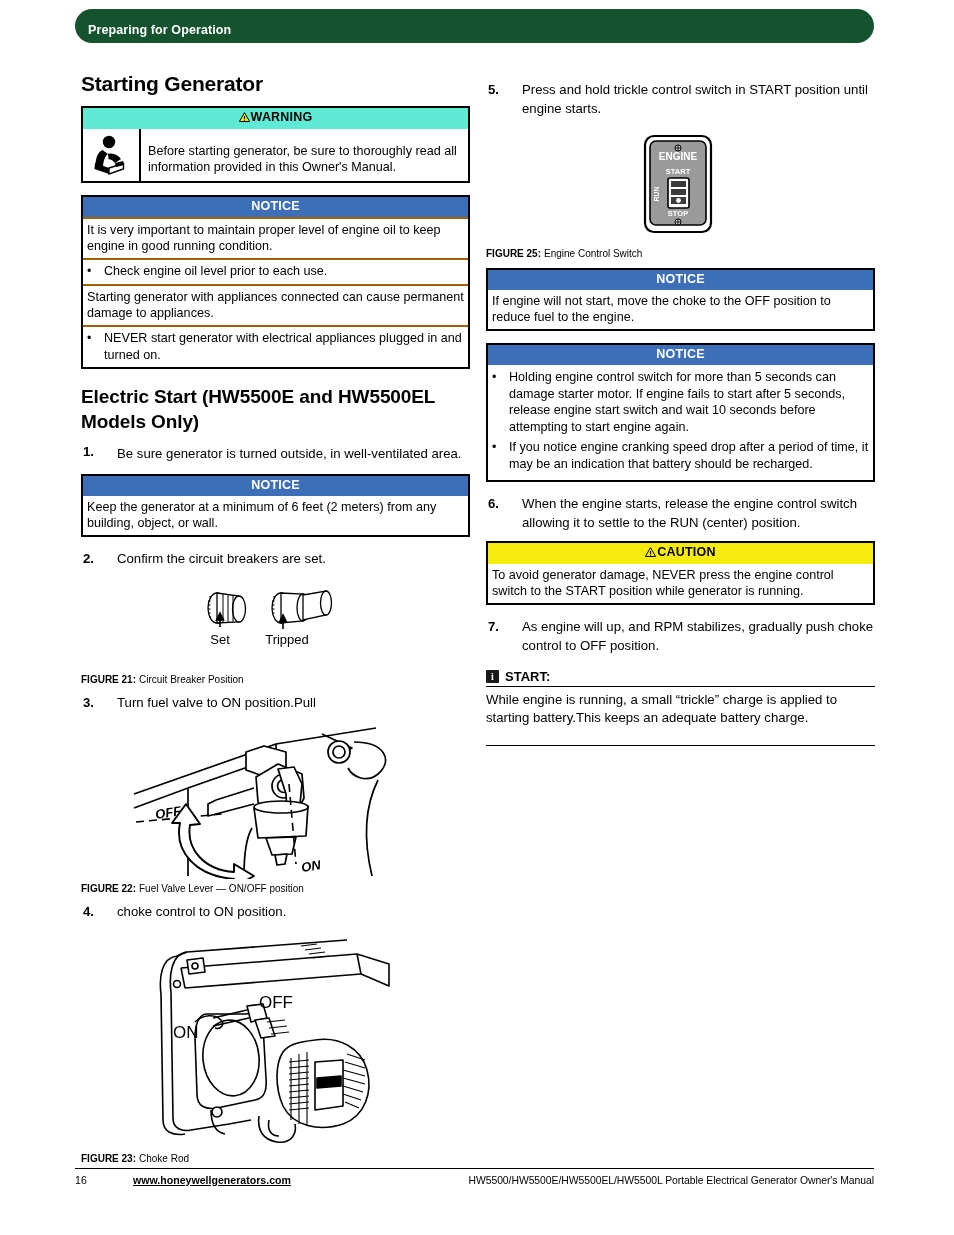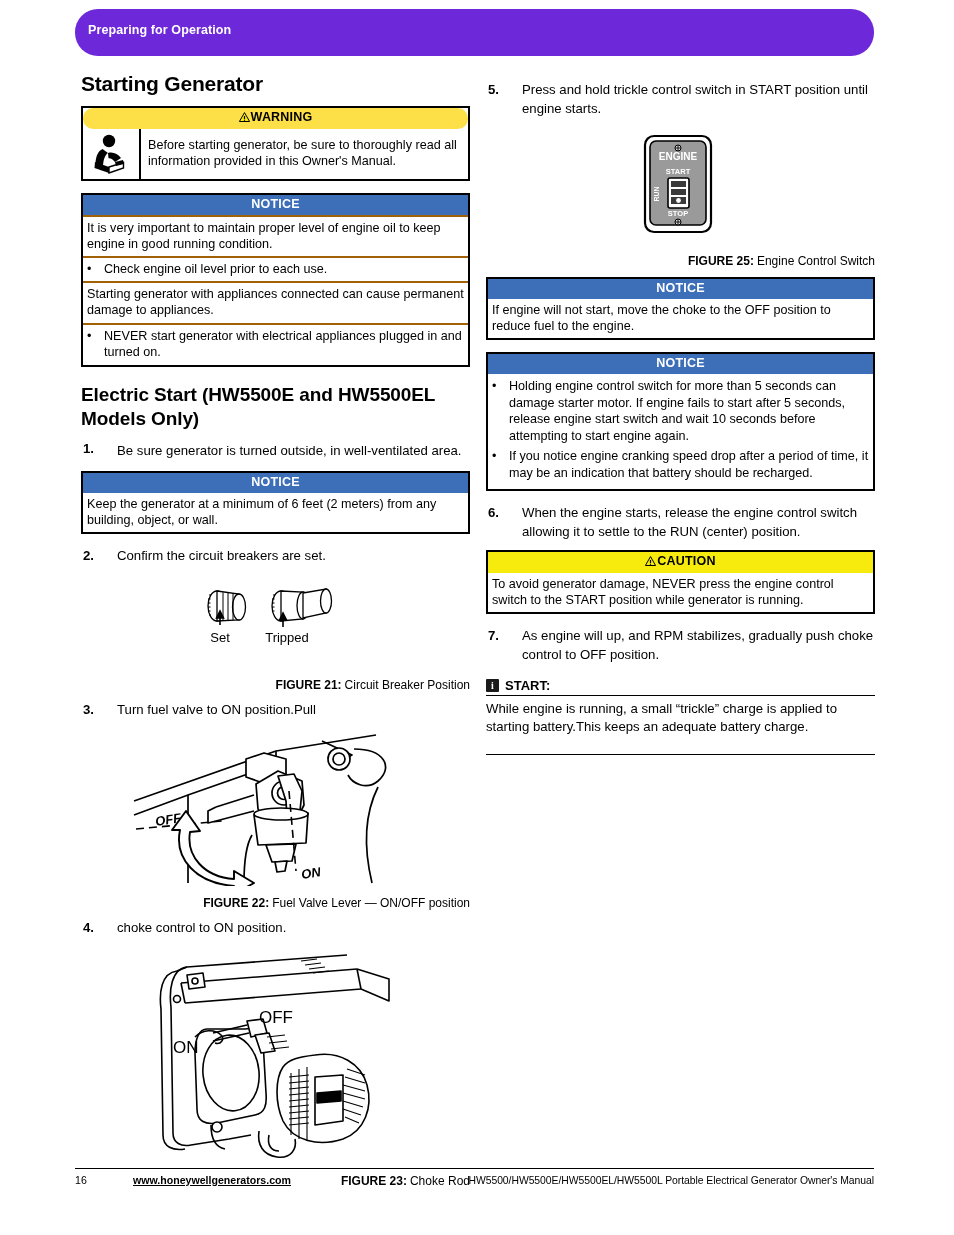--- a/index.html
+++ b/index.html
@@ -18,22 +18,22 @@
     position: relative;
     width: 954px;
     height: 1235px;
     overflow: hidden;
   }
 
   
   .header-bar {
     position: absolute;
     left: 75px; top: 9px;
-    width: 799px; height: 47px;
-    background: #6d28d9;
+    width: 799px; height: 34px;
+    background: #14532d;
     border-radius: 23px;
   }
   .header-bar .header-title {
     position: absolute;
     left: 13px; top: 14px;
     color: #ffffff;
     font-size: 12.5px;
     font-weight: bold;
     letter-spacing: .1px;
   }
@@ -88,21 +88,21 @@
   }
   .alert-head {
     text-align: center;
     font-size: 12.5px;
     font-weight: bold;
     padding: 3px 0 3px 0;
     line-height: 1.1;
     letter-spacing: .2px;
   }
   .alert-head.notice  { background: #3d6fb8; color:#fff; }
-  .alert-head.warning { background: #fde047; color:#000;border-radius:10px; }
+  .alert-head.warning { background: #5eead4; color:#000; }
   .alert-head.caution { background: #f6eb0d; color:#000; }
   .alert-head .tri {
     display: inline-block;
     vertical-align: -1px;
     margin-right: 1px;
   }
   .alert-body {
     padding: 3px 4px 4px 4px;
     font-size: 12.6px;
     line-height: 1.28;
@@ -132,34 +132,33 @@
     width: 56px;
     flex: 0 0 56px;
     border-right: 2px solid #000;
     display: flex;
     align-items: center;
     justify-content: center;
     padding: 3px 0;
   }
   .warn-text-cell {
     flex: 1;
-    padding: 8px 5px 6px 7px;
+    padding: 14px 5px 6px 7px;
     font-size: 12.6px;
     line-height: 1.3;
   }
 
   
   .figure {
     margin: 12px 0 6px 0;
     text-align: center;
   }
   .figcaption {
-    font-size: 12px;
-    text-align: right;
-    margin-top: 6px;
+    font-size: 10px;
+    text-align: left;
   }
   .figcaption .fignum { font-weight: bold; }
   .figcaption .figtext { margin-left: 3px; }
 
   
   .note-block { margin-top: 14px; }
   .note-head {
     display: flex;
     align-items: center;
     font-size: 13px;

